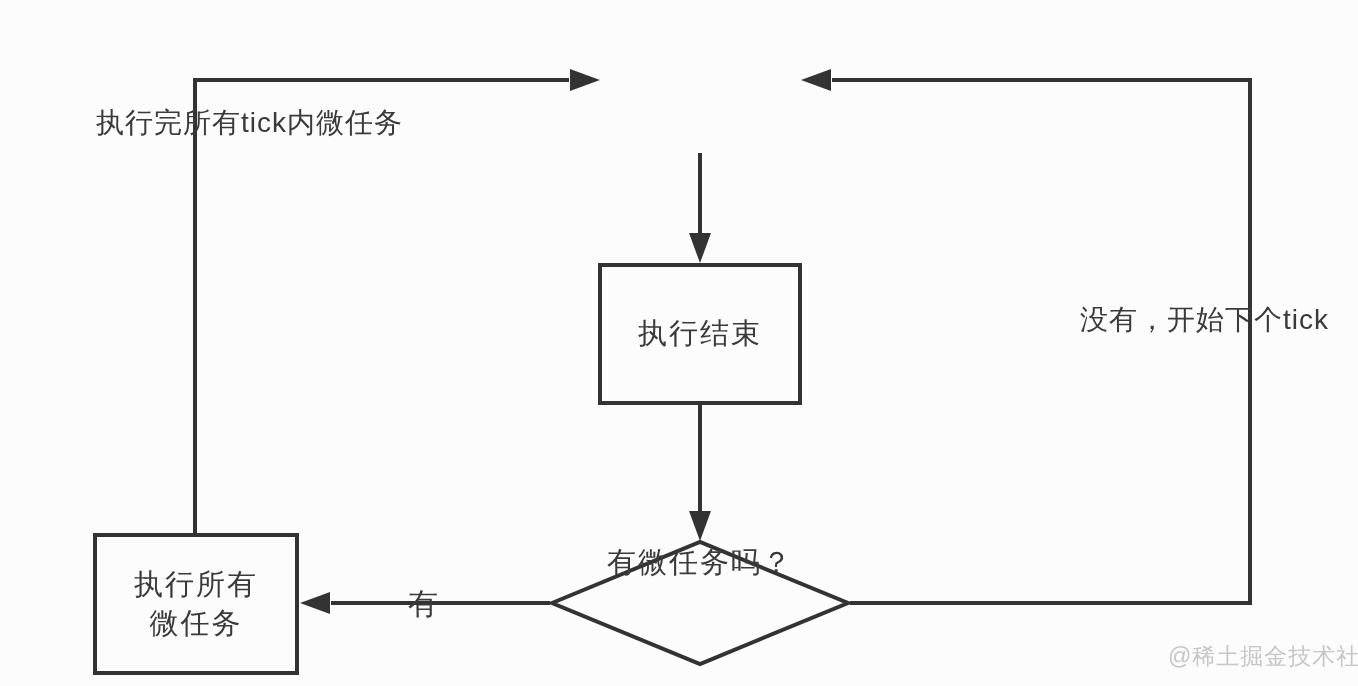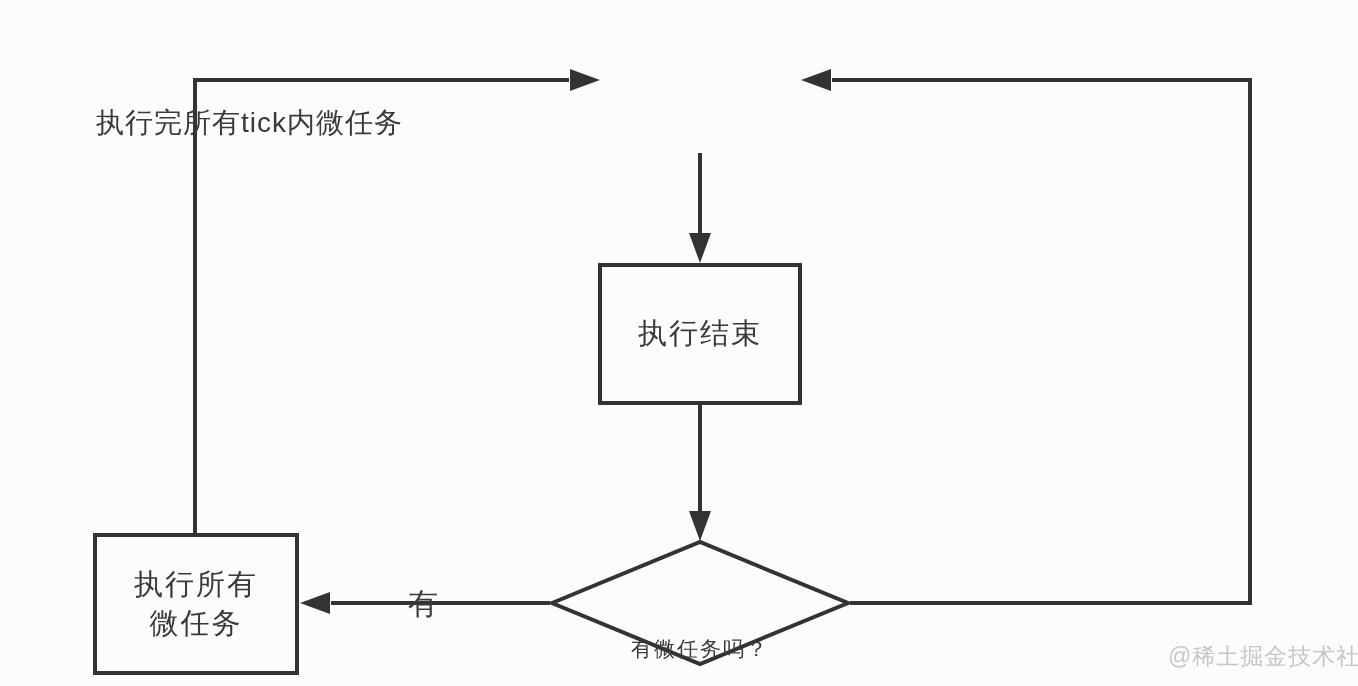--- a/index.html
+++ b/index.html
@@ -35,23 +35,23 @@
     line-height: 1.35;
   }
   .node-macro   { left: 598px; top: 11px;  width: 204px; height: 142px; }
   .node-end     { left: 598px; top: 263px; width: 204px; height: 142px; align-items: center; }
   .node-micro   { left: 93px;  top: 533px; width: 206px; height: 142px; padding: 0 24px; }
   .diamond-label {
     position: absolute;
     left: 552px; top: 543px;
     width: 296px; height: 120px;
     display: flex;
-    align-items: flex-end;
+    align-items: flex-start;
     justify-content: center;
-    font-size: 21px;
+    font-size: 29px;
     letter-spacing: 2px;
     color: #3a3a3a;
   }
   .edge-label {
     position: absolute;
     font-size: 28px;
     letter-spacing: 1px;
     color: #3a3a3a;
     white-space: nowrap;
   }
@@ -100,18 +100,19 @@
   <div class="node node-micro">
     <span>执行所有微任务</span>
   </div>
 
   <div class="diamond-label">
     <span>有微任务吗？</span>
   </div>
 
   <div class="edge-label label-tick">执行完所有tick内微任务</div>
 
+  <div class="edge-label label-no-tick">没有，开始下个tick</div>
 
   <div class="edge-label label-yes">有</div>
 
   <div class="watermark">@稀土掘金技术社区</div>
 
 </div>
 
 </body></html>

